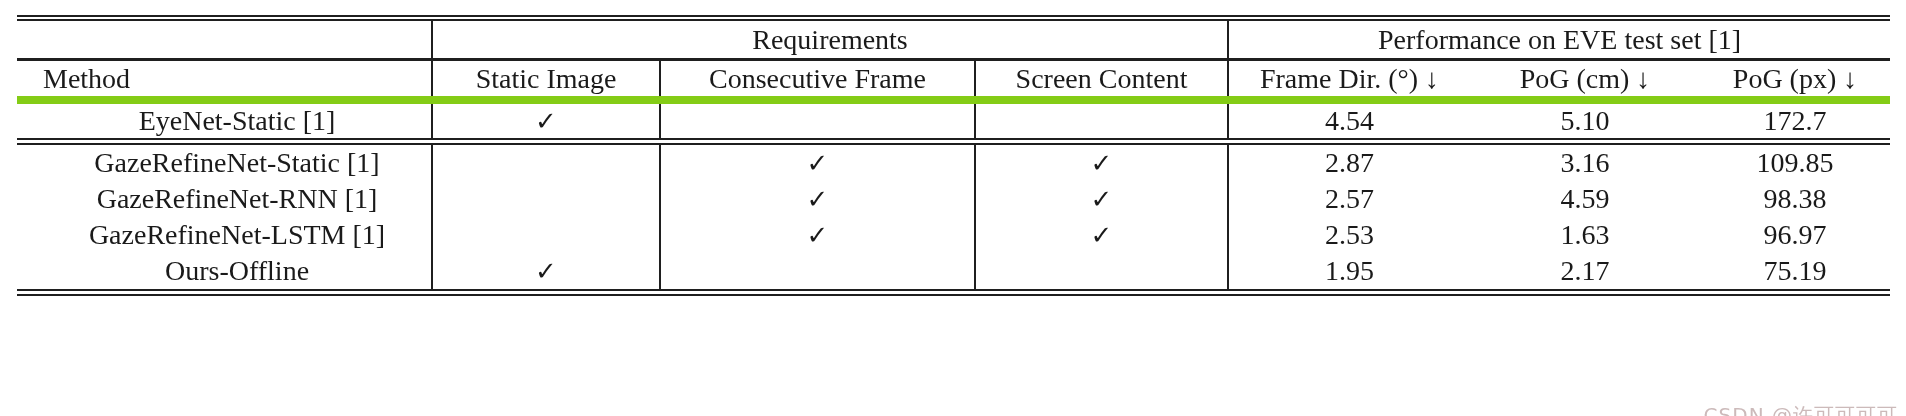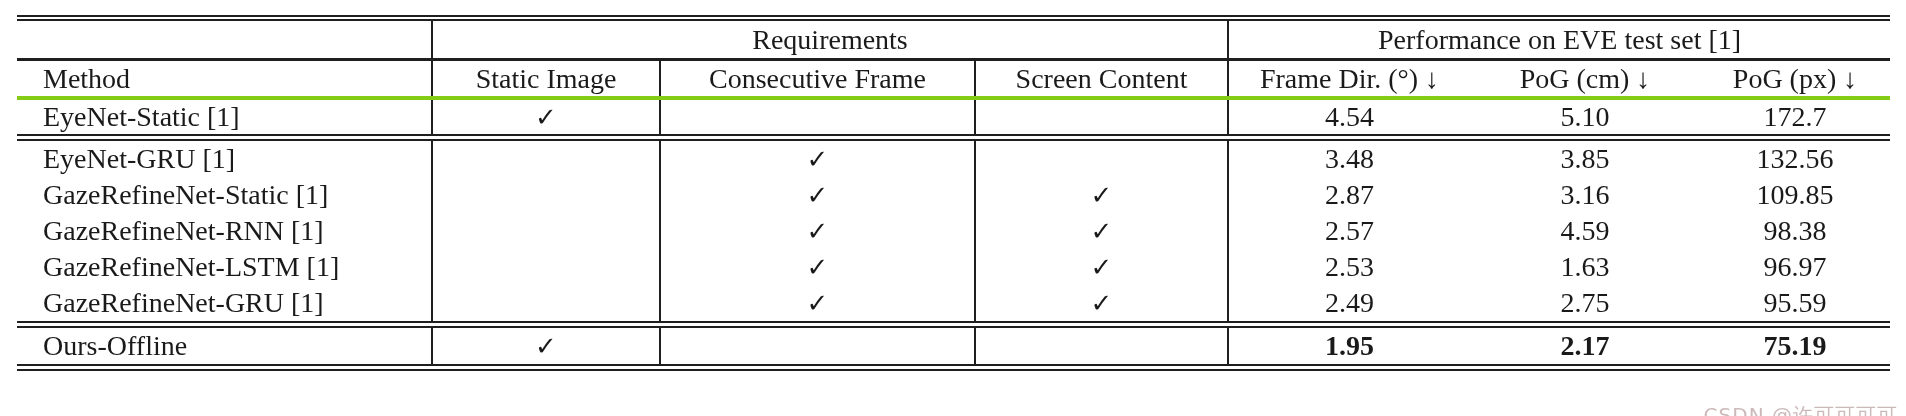--- a/index.html
+++ b/index.html
@@ -30,30 +30,30 @@
     vertical-align: middle;
     text-align: center;
     font-weight: normal;
     white-space: nowrap;
     overflow: hidden;
   }
   
   .v { border-right: 2px solid #1f1f1f; }
   
   tr.r-group td { border-top: 6px double #1f1f1f; border-bottom: 3px solid #1f1f1f; height: 37px; }
-  tr.r-cols  td { border-bottom: 4px solid #84cc16; height: 35px; }
-  tr.r-data  td { height: 36px; }
+  tr.r-cols  td { border-bottom: 8px solid #84cc16; height: 35px; }
+  tr.r-data  td { height: 36px; text-align: center; }
   tr.r-end   td { border-bottom: 7px double #1f1f1f; }
   tr.r-first td { height: 34px; }
   
   td.method { text-align: left; padding-left: 26px; }
   
   td.check { font-family: "DejaVu Sans", sans-serif; font-size: 26px; }
   
-  tr.best td.num { font-weight: bold; margin-left: 32px; }
+  tr.best td.num { font-weight: normal; margin-left: 32px; }
   .watermark {
     position: absolute;
     right: 8px;
     bottom: 2px;
     font-family: "DejaVu Sans", sans-serif;
     font-size: 20px;
     color: #ccbaba;
     letter-spacing: 1px;
   }
 </style>
@@ -94,29 +94,20 @@
       <td class="v method">EyeNet-Static [1]</td>
       <td class="v check">✓</td>
       <td class="v check"></td>
       <td class="v check"></td>
       <td class="num">4.54</td>
       <td class="num">5.10</td>
       <td class="num">172.7</td>
     </tr>
 
     <tr class="r-data">
-      <td class="v method">EyeNet-GRU [1]</td>
-      <td class="v check"></td>
-      <td class="v check">✓</td>
-      <td class="v check"></td>
-      <td class="num">3.48</td>
-      <td class="num">3.85</td>
-      <td class="num">132.56</td>
-    </tr>
-    <tr class="r-data">
       <td class="v method">GazeRefineNet-Static [1]</td>
       <td class="v check"></td>
       <td class="v check">✓</td>
       <td class="v check">✓</td>
       <td class="num">2.87</td>
       <td class="num">3.16</td>
       <td class="num">109.85</td>
     </tr>
     <tr class="r-data">
       <td class="v method">GazeRefineNet-RNN [1]</td>
@@ -129,29 +120,20 @@
     </tr>
     <tr class="r-data">
       <td class="v method">GazeRefineNet-LSTM [1]</td>
       <td class="v check"></td>
       <td class="v check">✓</td>
       <td class="v check">✓</td>
       <td class="num">2.53</td>
       <td class="num">1.63</td>
       <td class="num">96.97</td>
     </tr>
-    <tr class="r-data r-end">
-      <td class="v method">GazeRefineNet-GRU [1]</td>
-      <td class="v check"></td>
-      <td class="v check">✓</td>
-      <td class="v check">✓</td>
-      <td class="num">2.49</td>
-      <td class="num">2.75</td>
-      <td class="num">95.59</td>
-    </tr>
 
     <tr class="r-data r-end best">
       <td class="v method">Ours-Offline</td>
       <td class="v check">✓</td>
       <td class="v check"></td>
       <td class="v check"></td>
       <td class="num">1.95</td>
       <td class="num">2.17</td>
       <td class="num">75.19</td>
     </tr>

